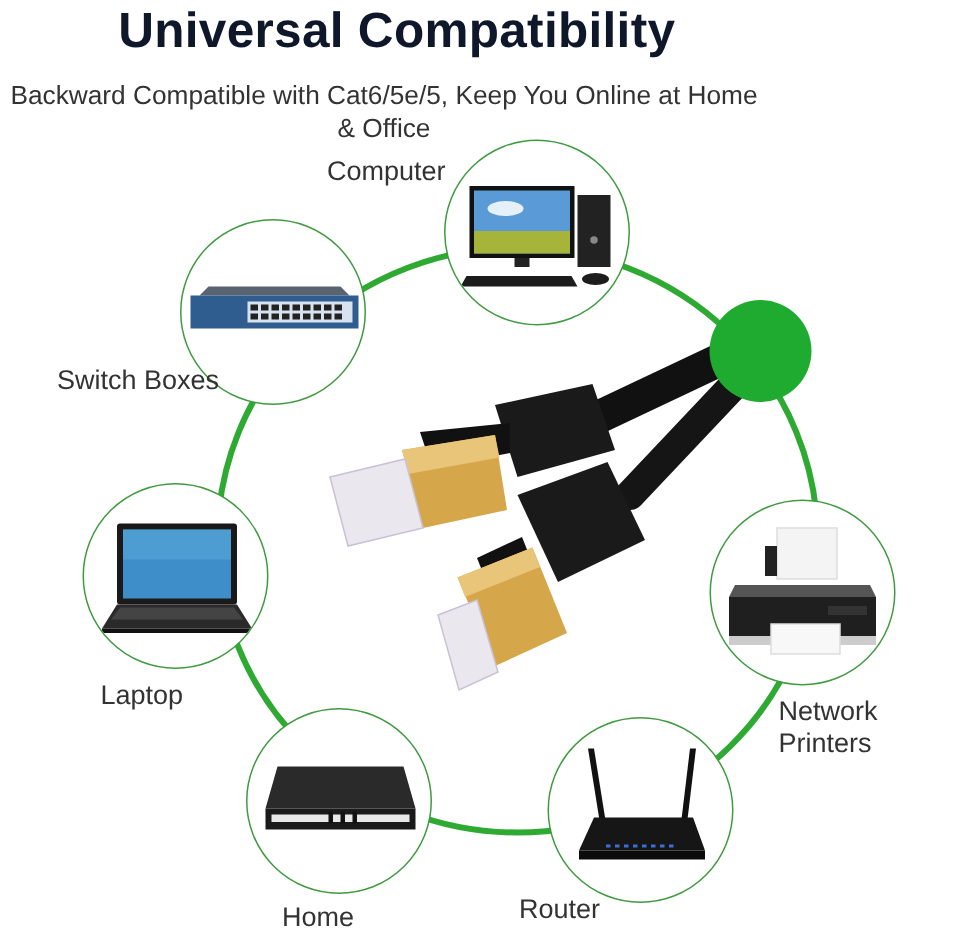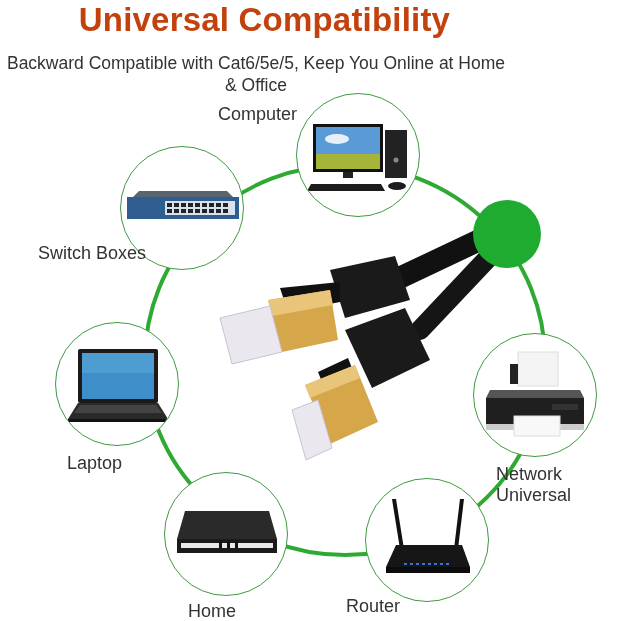--- a/index.html
+++ b/index.html
@@ -1,17 +1,17 @@
 <!DOCTYPE html>
 <html><head>
 <meta charset="utf-8">
 <style>
   html,body{margin:0;padding:0;background:#ffffff;}
   body{width:640px;height:621px;position:relative;overflow:hidden;font-family:"Liberation Sans","DejaVu Sans",sans-serif;}
-  .title{position:absolute;left:0;top:0;width:529px;text-align:center;font-size:33px;font-weight:bold;color:#c2410c;line-height:40px;letter-spacing:0.2px;}
+  .title{position:absolute;left:0;top:0;width:529px;text-align:center;font-size:33px;font-weight:bold;color:#0f172a;line-height:40px;letter-spacing:0.2px;}
   .subtitle{position:absolute;left:0;top:52px;width:512px;text-align:center;font-size:17.5px;color:#333;line-height:22px;}
   .stage{position:absolute;left:0;top:0;width:640px;height:621px;}
   .node{position:absolute;width:124px;height:124px;border-radius:50%;border:1.6px solid #3f9a40;background:#fff;box-sizing:border-box;overflow:hidden;}
   .label{position:absolute;font-size:18px;color:#333;line-height:21px;}
   svg{position:absolute;left:0;top:0;}
 </style>
 </head>
 <body>
 
 <div class="stage">
@@ -138,18 +138,18 @@
     <svg width="124" height="124" viewBox="0 0 124 124">
       <rect x="44" y="18" width="40" height="34" fill="#f4f4f4" stroke="#ddd"></rect>
       <rect x="36" y="30" width="8" height="20" fill="#222"></rect>
       <polygon points="16,56 106,56 110,64 12,64" fill="#555"></polygon>
       <rect x="12" y="64" width="98" height="26" fill="#1f1f1f"></rect>
       <rect x="78" y="70" width="26" height="6" fill="#333"></rect>
       <rect x="12" y="90" width="98" height="6" fill="#ccc"></rect>
       <rect x="40" y="82" width="46" height="20" fill="#f8f8f8" stroke="#ddd"></rect>
     </svg>
   </div>
-  <div class="label" style="left:496px;top:464px;">
+  <div class="label" style="left:519px;top:464px;">
     <span>Network</span><br>
-    <span>Universal</span>
+    <span>Printers</span>
   </div>
 
 </div>
 
 </body></html>

